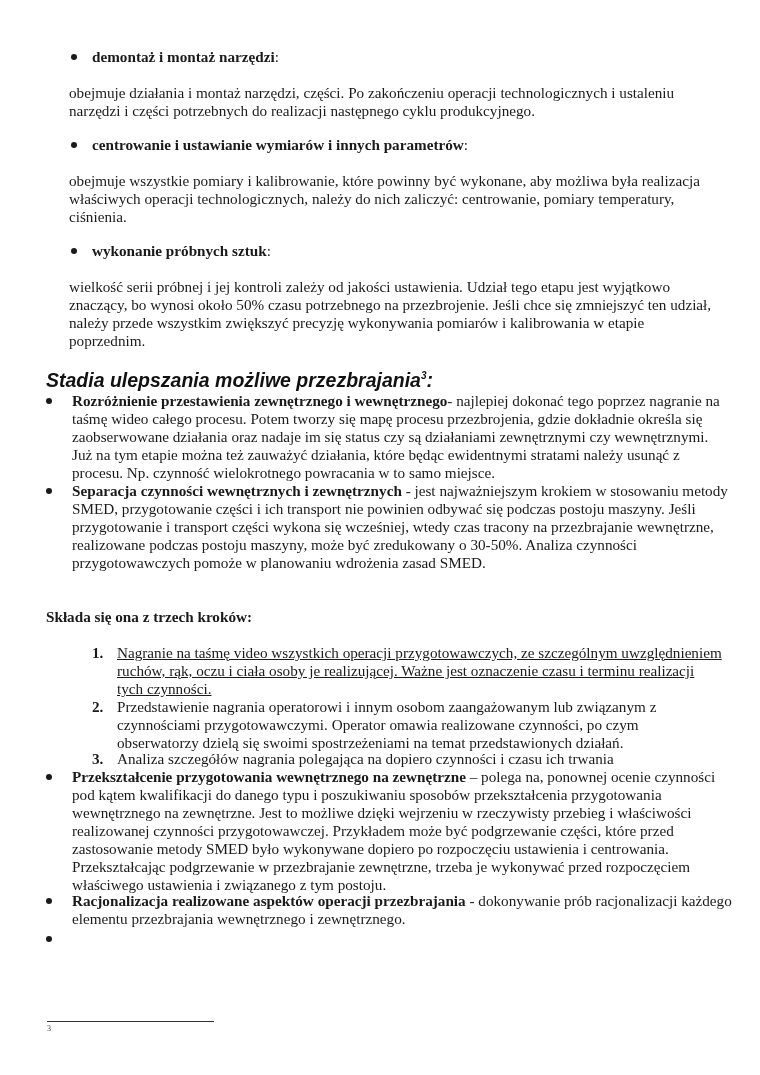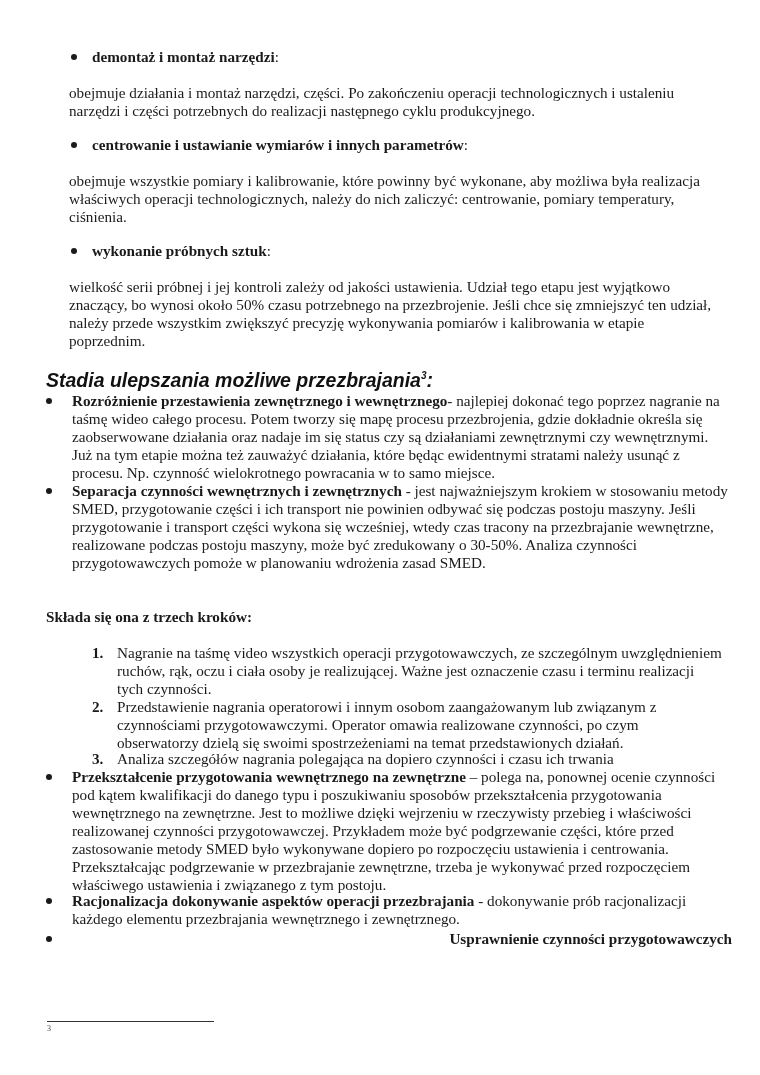--- a/index.html
+++ b/index.html
@@ -85,31 +85,31 @@
 
 <div class="bullet-dot" style="left:46px; top:398px;"></div>
 <div class="abs item" style="top:392px;"><b>Rozróżnienie przestawienia zewnętrznego i wewnętrznego</b><span>- najlepiej dokonać tego poprzez nagranie na taśmę wideo całego procesu. Potem tworzy się mapę procesu przezbrojenia, gdzie dokładnie określa się zaobserwowane działania oraz nadaje im się status czy są działaniami zewnętrznymi czy wewnętrznymi. Już na tym etapie można też zauważyć działania, które będąc ewidentnymi stratami należy usunąć z procesu. Np. czynność wielokrotnego powracania w to samo miejsce.</span></div>
 
 <div class="bullet-dot" style="left:46px; top:488px;"></div>
 <div class="abs item" style="top:482px;"><b>Separacja czynności wewnętrznych i zewnętrznych</b><span> - jest najważniejszym krokiem w stosowaniu metody SMED, przygotowanie części i ich transport nie powinien odbywać się podczas postoju maszyny. Jeśli przygotowanie i transport części wykona się wcześniej, wtedy czas tracony na przezbrajanie wewnętrzne, realizowane podczas postoju maszyny, może być zredukowany o 30-50%. Analiza czynności przygotowawczych pomoże w planowaniu wdrożenia zasad SMED.</span></div>
 
 <div class="abs" style="left:46px; top:608px; font-weight:bold;">Składa się ona z trzech kroków:</div>
 
 <div class="num" style="left:92px; top:644px;">1.</div>
-<div class="abs step" style="top:644px;">Nagranie na taśmę video wszystkich operacji przygotowawczych, ze szczególnym uwzględnieniem ruchów, rąk, oczu i ciała osoby je realizującej. Ważne jest oznaczenie czasu i terminu realizacji tych czynności.</div>
+<div class="abs step" style="top:644px;text-decoration:underline;">Nagranie na taśmę video wszystkich operacji przygotowawczych, ze szczególnym uwzględnieniem ruchów, rąk, oczu i ciała osoby je realizującej. Ważne jest oznaczenie czasu i terminu realizacji tych czynności.</div>
 
 <div class="num" style="left:92px; top:698px;">2.</div>
 <div class="abs step" style="top:698px;">Przedstawienie nagrania operatorowi i innym osobom zaangażowanym lub związanym z czynnościami przygotowawczymi. Operator omawia realizowane czynności, po czym obserwatorzy dzielą się swoimi spostrzeżeniami na temat przedstawionych działań.</div>
 
 <div class="num" style="left:92px; top:750px;">3.</div>
 <div class="abs step" style="top:750px;">Analiza szczegółów nagrania polegająca na dopiero czynności i czasu ich trwania</div>
 
 <div class="bullet-dot" style="left:46px; top:774px;"></div>
 <div class="abs item" style="top:768px;"><b>Przekształcenie przygotowania wewnętrznego na zewnętrzne</b><span> – polega na, ponownej ocenie czynności pod kątem kwalifikacji do danego typu i poszukiwaniu sposobów przekształcenia przygotowania wewnętrznego na zewnętrzne. Jest to możliwe dzięki wejrzeniu w rzeczywisty przebieg i właściwości realizowanej czynności przygotowawczej. Przykładem może być podgrzewanie części, które przed zastosowanie metody SMED było wykonywane dopiero po rozpoczęciu ustawienia i centrowania. Przekształcając podgrzewanie w przezbrajanie zewnętrzne, trzeba je wykonywać przed rozpoczęciem właściwego ustawienia i związanego z tym postoju.</span></div>
 
 <div class="bullet-dot" style="left:46px; top:898px;"></div>
-<div class="abs item" style="top:892px;"><b>Racjonalizacja dokonywanie aspektów operacji przezbrajania</b><span> - dokonywanie prób racjonalizacji każdego elementu przezbrajania wewnętrznego i zewnętrznego.</span></div>
+<div class="abs item" style="top:892px;"><b>Racjonalizacja realizowane aspektów operacji przezbrajania</b><span> - dokonywanie prób racjonalizacji każdego elementu przezbrajania wewnętrznego i zewnętrznego.</span></div>
 
 <div class="bullet-dot" style="left:46px; top:936px;"></div>
-<div class="abs item" style="top:930px;"><b style="display:block;">Usprawnienie czynności przygotowawczych</b></div>
+<div class="abs item" style="top:930px;"></div>
 
 <div class="abs fn-line"></div>
 <div class="abs fn-num">3</div>
 
 </body></html>

